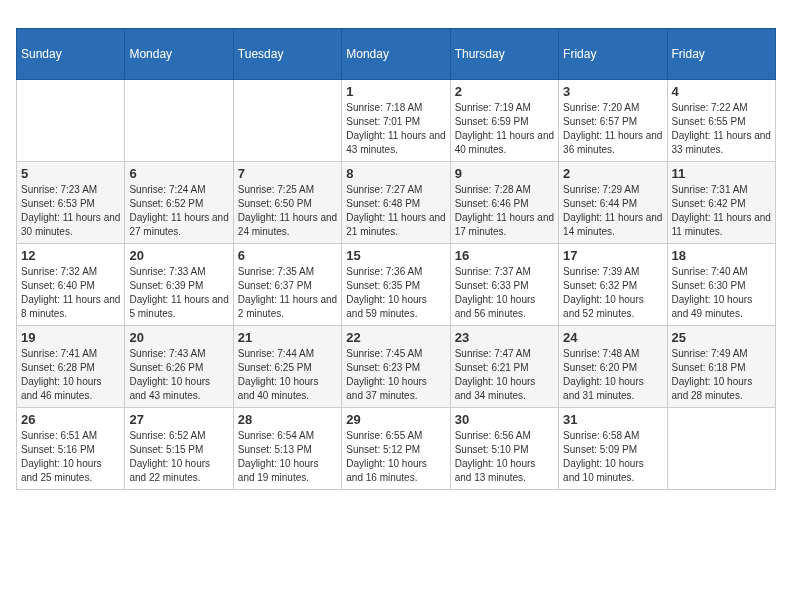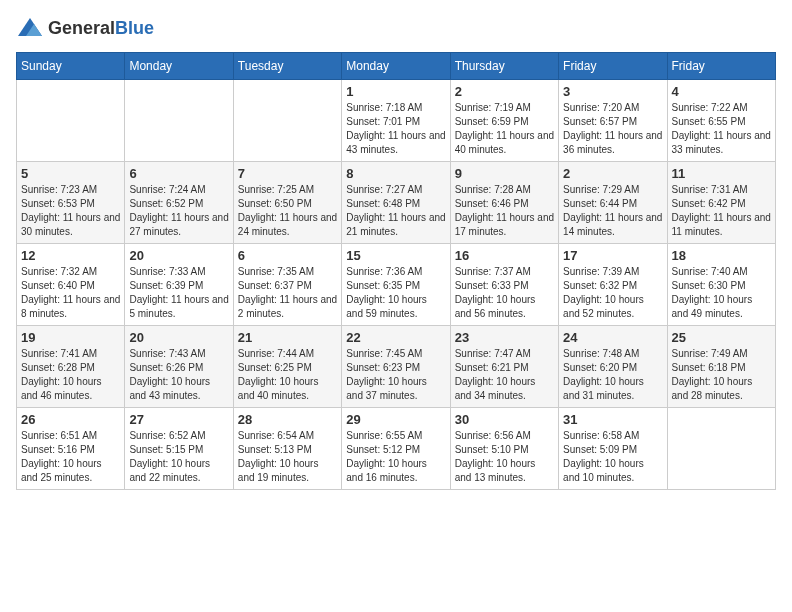--- a/index.html
+++ b/index.html
@@ -49,21 +49,21 @@
     }
     .calendar {
       width: 100%;
       border-collapse: collapse;
       border: 1px solid #ccc;
     }
     .calendar th {
       background: #2a6db5;
       color: #fff;
       font-size: 12px;
-      padding: 6px 4px;
+      padding: 18px 4px;
       text-align: left;
       border: 1px solid #1e5a9a;
       font-weight: normal;
     }
     .calendar td {
       vertical-align: top;
       border: 1px solid #ccc;
       padding: 4px;
       width: 108px;
       min-height: 90px;
@@ -87,29 +87,20 @@
       line-height: 1.4;
     }
     .empty-cell {
       background: #f9f9f9;
     }
   </style>
 </head>
 <body>
 
 <div class="header">
-  <div class="logo">
-    <svg class="logo-icon" viewBox="0 0 28 24" xmlns="http://www.w3.org/2000/svg">
-      <polygon points="14,2 26,20 2,20" fill="#2a6db5"></polygon>
-      <polygon points="18,8 26,20 10,20" fill="#5a9fd4"></polygon>
-    </svg>
-    <div>
-      <span class="logo-text-general">General</span><span class="logo-text-blue">Blue</span>
-    </div>
-  </div>
   <div class="title-block">
   </div>
 </div>
 
 <table class="calendar">
   <thead>
     <tr>
       <th>Sunday</th>
       <th>Monday</th>
       <th>Tuesday</th>

